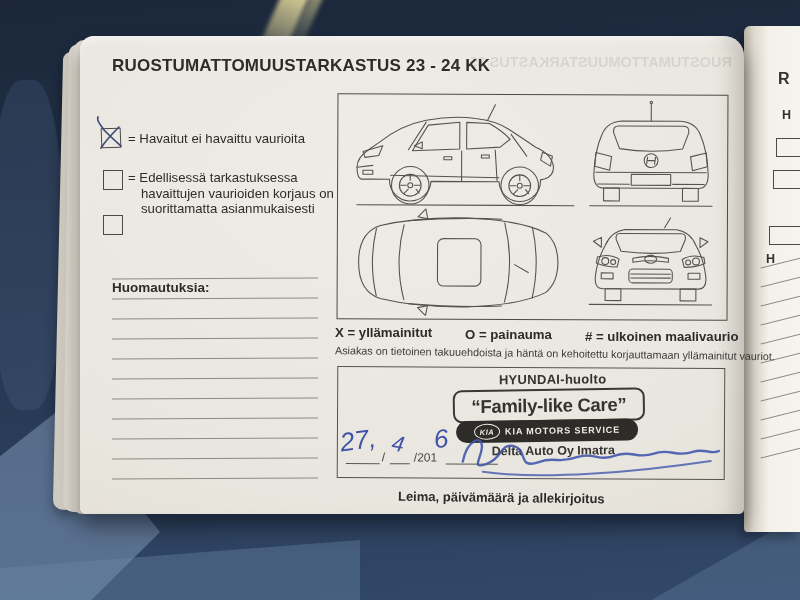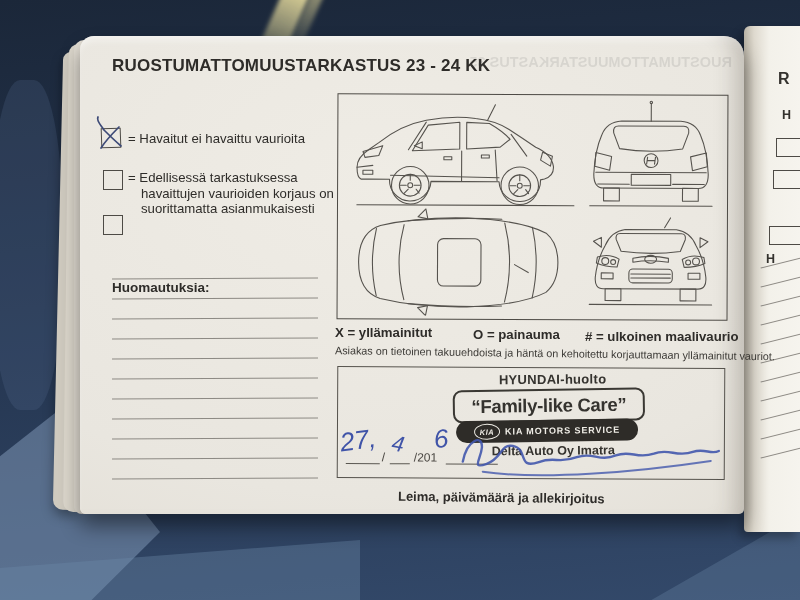--- a/index.html
+++ b/index.html
@@ -212,21 +212,21 @@
             <rect x="354" y="180" width="12" height="6"></rect>
           <path d="M258 148 L266 144 L266 154 Z"></path>
           <path d="M374 148 L366 144 L366 154 Z"></path>
           <rect x="270" y="196" width="16" height="12"></rect>
             <rect x="346" y="196" width="16" height="12"></rect>
         </g>
       </svg>
     </div>
 
     <div class="abs ink legend-item" style="left:255px;top:289px;">X = yllämainitut</div>
-    <div class="abs ink legend-item" style="left:385px;top:291px;margin-left:8px;">O = painauma</div>
+    <div class="abs ink legend-item" style="left:385px;top:291px;">O = painauma</div>
     <div class="abs ink legend-item" style="left:505px;top:293px;"># = ulkoinen maalivaurio</div>
 
     <div class="abs disclaimer">Asiakas on tietoinen takuuehdoista ja häntä on kehoitettu korjauttamaan yllämainitut vauriot.</div>
 
     <div class="abs stamp-box">
       <div class="stamp">
         <div class="stamp-header">HYUNDAI-huolto</div>
         <div class="slogan">“Family-like Care”</div>
         <div class="black-bar">
           <span class="kia-oval">KIA</span>

